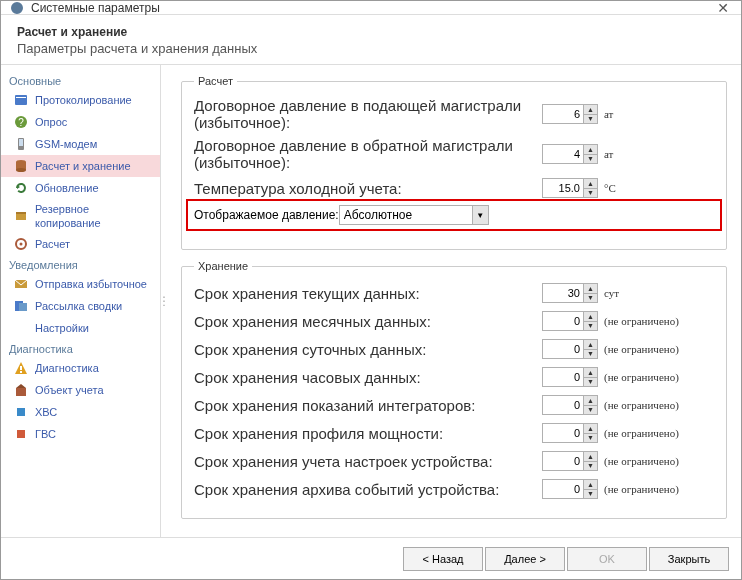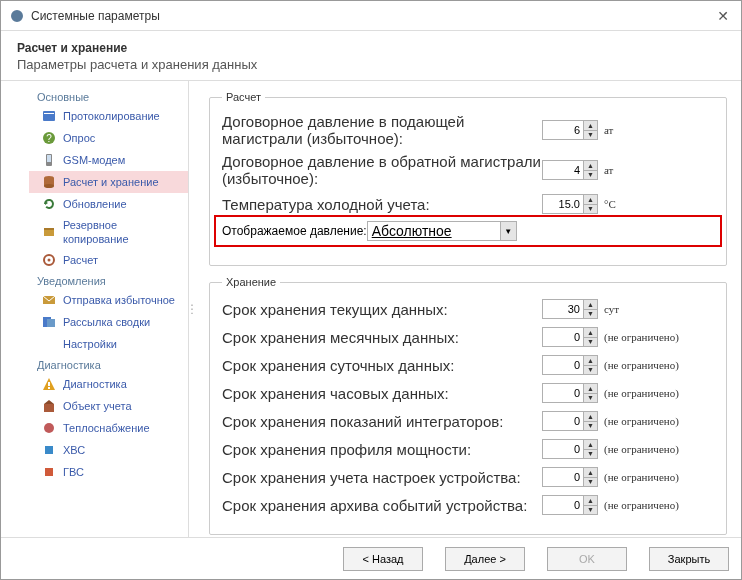--- a/index.html
+++ b/index.html
@@ -1,48 +1,48 @@
 <!DOCTYPE html>
 <html><head>
 <meta charset="utf-8">
 <style>
 * { box-sizing: border-box; margin: 0; padding: 0; }
 body { font-family: "Segoe UI", Tahoma, sans-serif; font-size: 12px; background: #fff; color: #000; }
 .window { width: 742px; height: 580px; border: 1px solid #999; background: #fff; display: flex; flex-direction: column; }
-.titlebar { height: 30px; background: #fff; border-bottom: 1px solid #ddd; display: flex; align-items: center; padding: 0 8px; }
+.titlebar { height: 14px; background: #fff; border-bottom: 1px solid #ddd; display: flex; align-items: center; padding: 0 8px; }
 .titlebar .icon { width: 16px; height: 16px; margin-right: 6px; }
 .titlebar .title { flex: 1; font-size: 12px; color: #333; }
 .titlebar .close { font-size: 14px; color: #555; cursor: pointer; padding: 0 4px; }
 .header { padding: 10px 16px 8px; border-bottom: 1px solid #ddd; }
 .header .h-title { font-weight: bold; font-size: 12px; color: #333; margin-bottom: 2px; }
 .header .h-sub { font-size: 13px; color: #555; }
-.body { flex: 1; display: flex; overflow: hidden; margin-left: 28px; }
+.body { flex: 1; display: flex; overflow: hidden; }
 .sidebar { width: 160px; border-right: 1px solid #ddd; padding: 6px 0; overflow-y: auto; position: relative; }
 .splitter { width: 6px; display: flex; align-items: center; justify-content: center; cursor: ew-resize; color: #aaa; }
 .sidebar .group-label { font-size: 11px; color: #5a7a9a; padding: 4px 8px 2px; }
 .sidebar .item { display: flex; align-items: center; padding: 3px 8px 3px 12px; cursor: pointer; font-size: 11px; color: #3a5aaa; line-height: 14px; }
 .sidebar .item.selected { background: #f8d9db; }
 .sidebar .item .icon { width: 16px; height: 16px; margin-right: 6px; flex-shrink: 0; }
 .sidebar .item .label { color: #3a5aaa; }
 .content { flex: 1; padding: 10px 14px; overflow-y: auto; }
 fieldset { border: 1px solid #ccc; border-radius: 2px; padding: 10px 12px 12px; margin-bottom: 10px; }
 legend { font-size: 11px; color: #333; padding: 0 4px; }
 .row { display: flex; align-items: center; margin-bottom: 6px; min-height: 22px; }
 .row .label { flex: 1; font-size: 15px; color: #333; }
 .row .spinner { display: flex; align-items: center; width: 56px; height: 20px; border: 1px solid #b0b0b0; background: #fff; }
 .row .spinner input { width: 40px; height: 18px; border: none; text-align: right; font-size: 11px; padding-right: 3px; outline: none; }
 .row .spinner .arrows { width: 14px; height: 18px; border-left: 1px solid #b0b0b0; display: flex; flex-direction: column; }
 .row .spinner .arrows .up, .row .spinner .arrows .down { flex: 1; display: flex; align-items: center; justify-content: center; font-size: 7px; color: #333; cursor: pointer; background: #e5e5e5; border-bottom: 1px solid #b0b0b0; }
 .row .spinner .arrows .down { border-bottom: none; }
 .row .unit { width: 110px; font-size: 11px; color: #333; margin-left: 6px; font-family: Liberation Serif, serif; }
 .row-highlight { border: 2px solid #d00; padding: 4px 6px; margin: -6px -8px 6px; display: flex; align-items: center; }
 .combo { display: flex; align-items: center; height: 20px; border: 1px solid #b0b0b0; background: #fff; width: 150px; }
-.combo .combo-text { flex: 1; font-size: 14px; padding-left: 4px; text-decoration: underline; }
+.combo .combo-text { flex: 1; font-size: 12px; padding-left: 4px; }
 .combo .combo-arrow { width: 16px; height: 18px; border-left: 1px solid #b0b0b0; background: #e5e5e5; display: flex; align-items: center; justify-content: center; font-size: 8px; cursor: pointer; }
-.footer { height: 42px; border-top: 1px solid #ddd; display: flex; align-items: center; justify-content: flex-end; padding: 0 12px; gap: 22px; }
+.footer { height: 42px; border-top: 1px solid #ddd; display: flex; align-items: center; justify-content: flex-end; padding: 0 12px; gap: 2px; }
 .btn { min-width: 80px; height: 24px; border: 1px solid #aaa; background: #f3f3f3; font-size: 11px; cursor: pointer; padding: 0 10px; }
 .btn:disabled { color: #aaa; cursor: default; }
 .spacer { flex: 1; }
 
 .ic-gear { fill: #5a7a9a; }
 </style>
 </head>
 <body>
 
 <div class="window">
@@ -145,26 +145,20 @@
         </div>
         <div class="item">
           <span class="icon"><svg viewBox="0 0 16 16" width="16" height="16">
               <rect x="3" y="6" width="10" height="8" fill="#aa5a3a"></rect>
               <polygon points="3,6 8,2 13,6" fill="#8a4a2a"></polygon>
             </svg></span>
           <span class="label">Объект учета</span>
         </div>
         <div class="item">
           <span class="icon"><svg viewBox="0 0 16 16" width="16" height="16">
-              <circle cx="8" cy="8" r="5" fill="#c05a5a"></circle>
-            </svg></span>
-          <span class="label">Теплоснабжение</span>
-        </div>
-        <div class="item">
-          <span class="icon"><svg viewBox="0 0 16 16" width="16" height="16">
               <rect x="4" y="4" width="8" height="8" fill="#3a8ac9"></rect>
             </svg></span>
           <span class="label">ХВС</span>
         </div>
         <div class="item">
           <span class="icon"><svg viewBox="0 0 16 16" width="16" height="16">
               <rect x="4" y="4" width="8" height="8" fill="#d05a3a"></rect>
             </svg></span>
           <span class="label">ГВС</span>
         </div>

